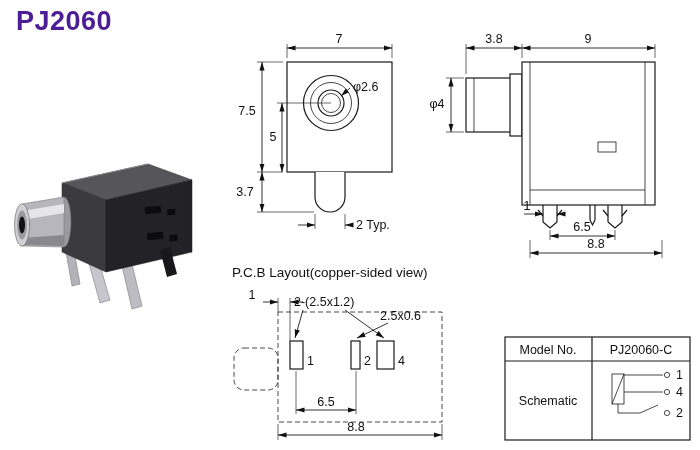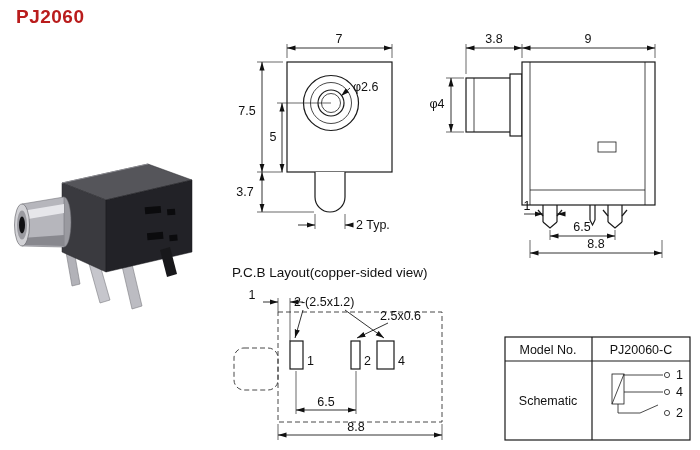--- a/index.html
+++ b/index.html
@@ -1,19 +1,19 @@
 <!DOCTYPE html>
 <html><head>
 <meta charset="utf-8">
 <style>
   html,body{margin:0;padding:0;background:#fff;}
   .page{position:relative;width:700px;height:450px;background:#ffffff;overflow:hidden;
         font-family:"Liberation Sans",sans-serif;}
-  .page-title{position:absolute;top:6px;left:16px;font-size:19px;font-weight:bold;
-        color:#b91c1c;letter-spacing:.5px;}
+  .page-title{position:absolute;top:6px;left:16px;font-size:27px;font-weight:bold;
+        color:#4c1d95;letter-spacing:.5px;}
   svg{position:absolute;top:0;left:0;}
   .out{stroke:#1a1a1a;stroke-width:1.2;fill:none;}
   .outf{stroke:#1a1a1a;stroke-width:1.2;fill:#ffffff;}
   .thin{stroke:#1a1a1a;stroke-width:0.8;fill:none;}
   .dim{stroke:#1c1c1c;stroke-width:0.9;fill:none;}
   .ext{stroke:#2a2a2a;stroke-width:0.7;fill:none;}
   .dash{stroke:#333;stroke-width:0.9;fill:none;stroke-dasharray:5 3;}
   .dtx{font-family:"Liberation Sans",sans-serif;font-size:12.5px;fill:#111;}
   .ttl{font-family:"Liberation Sans",sans-serif;font-size:13.5px;fill:#111;}
   .tbl{font-family:"Liberation Sans",sans-serif;font-size:12.5px;fill:#111;}

